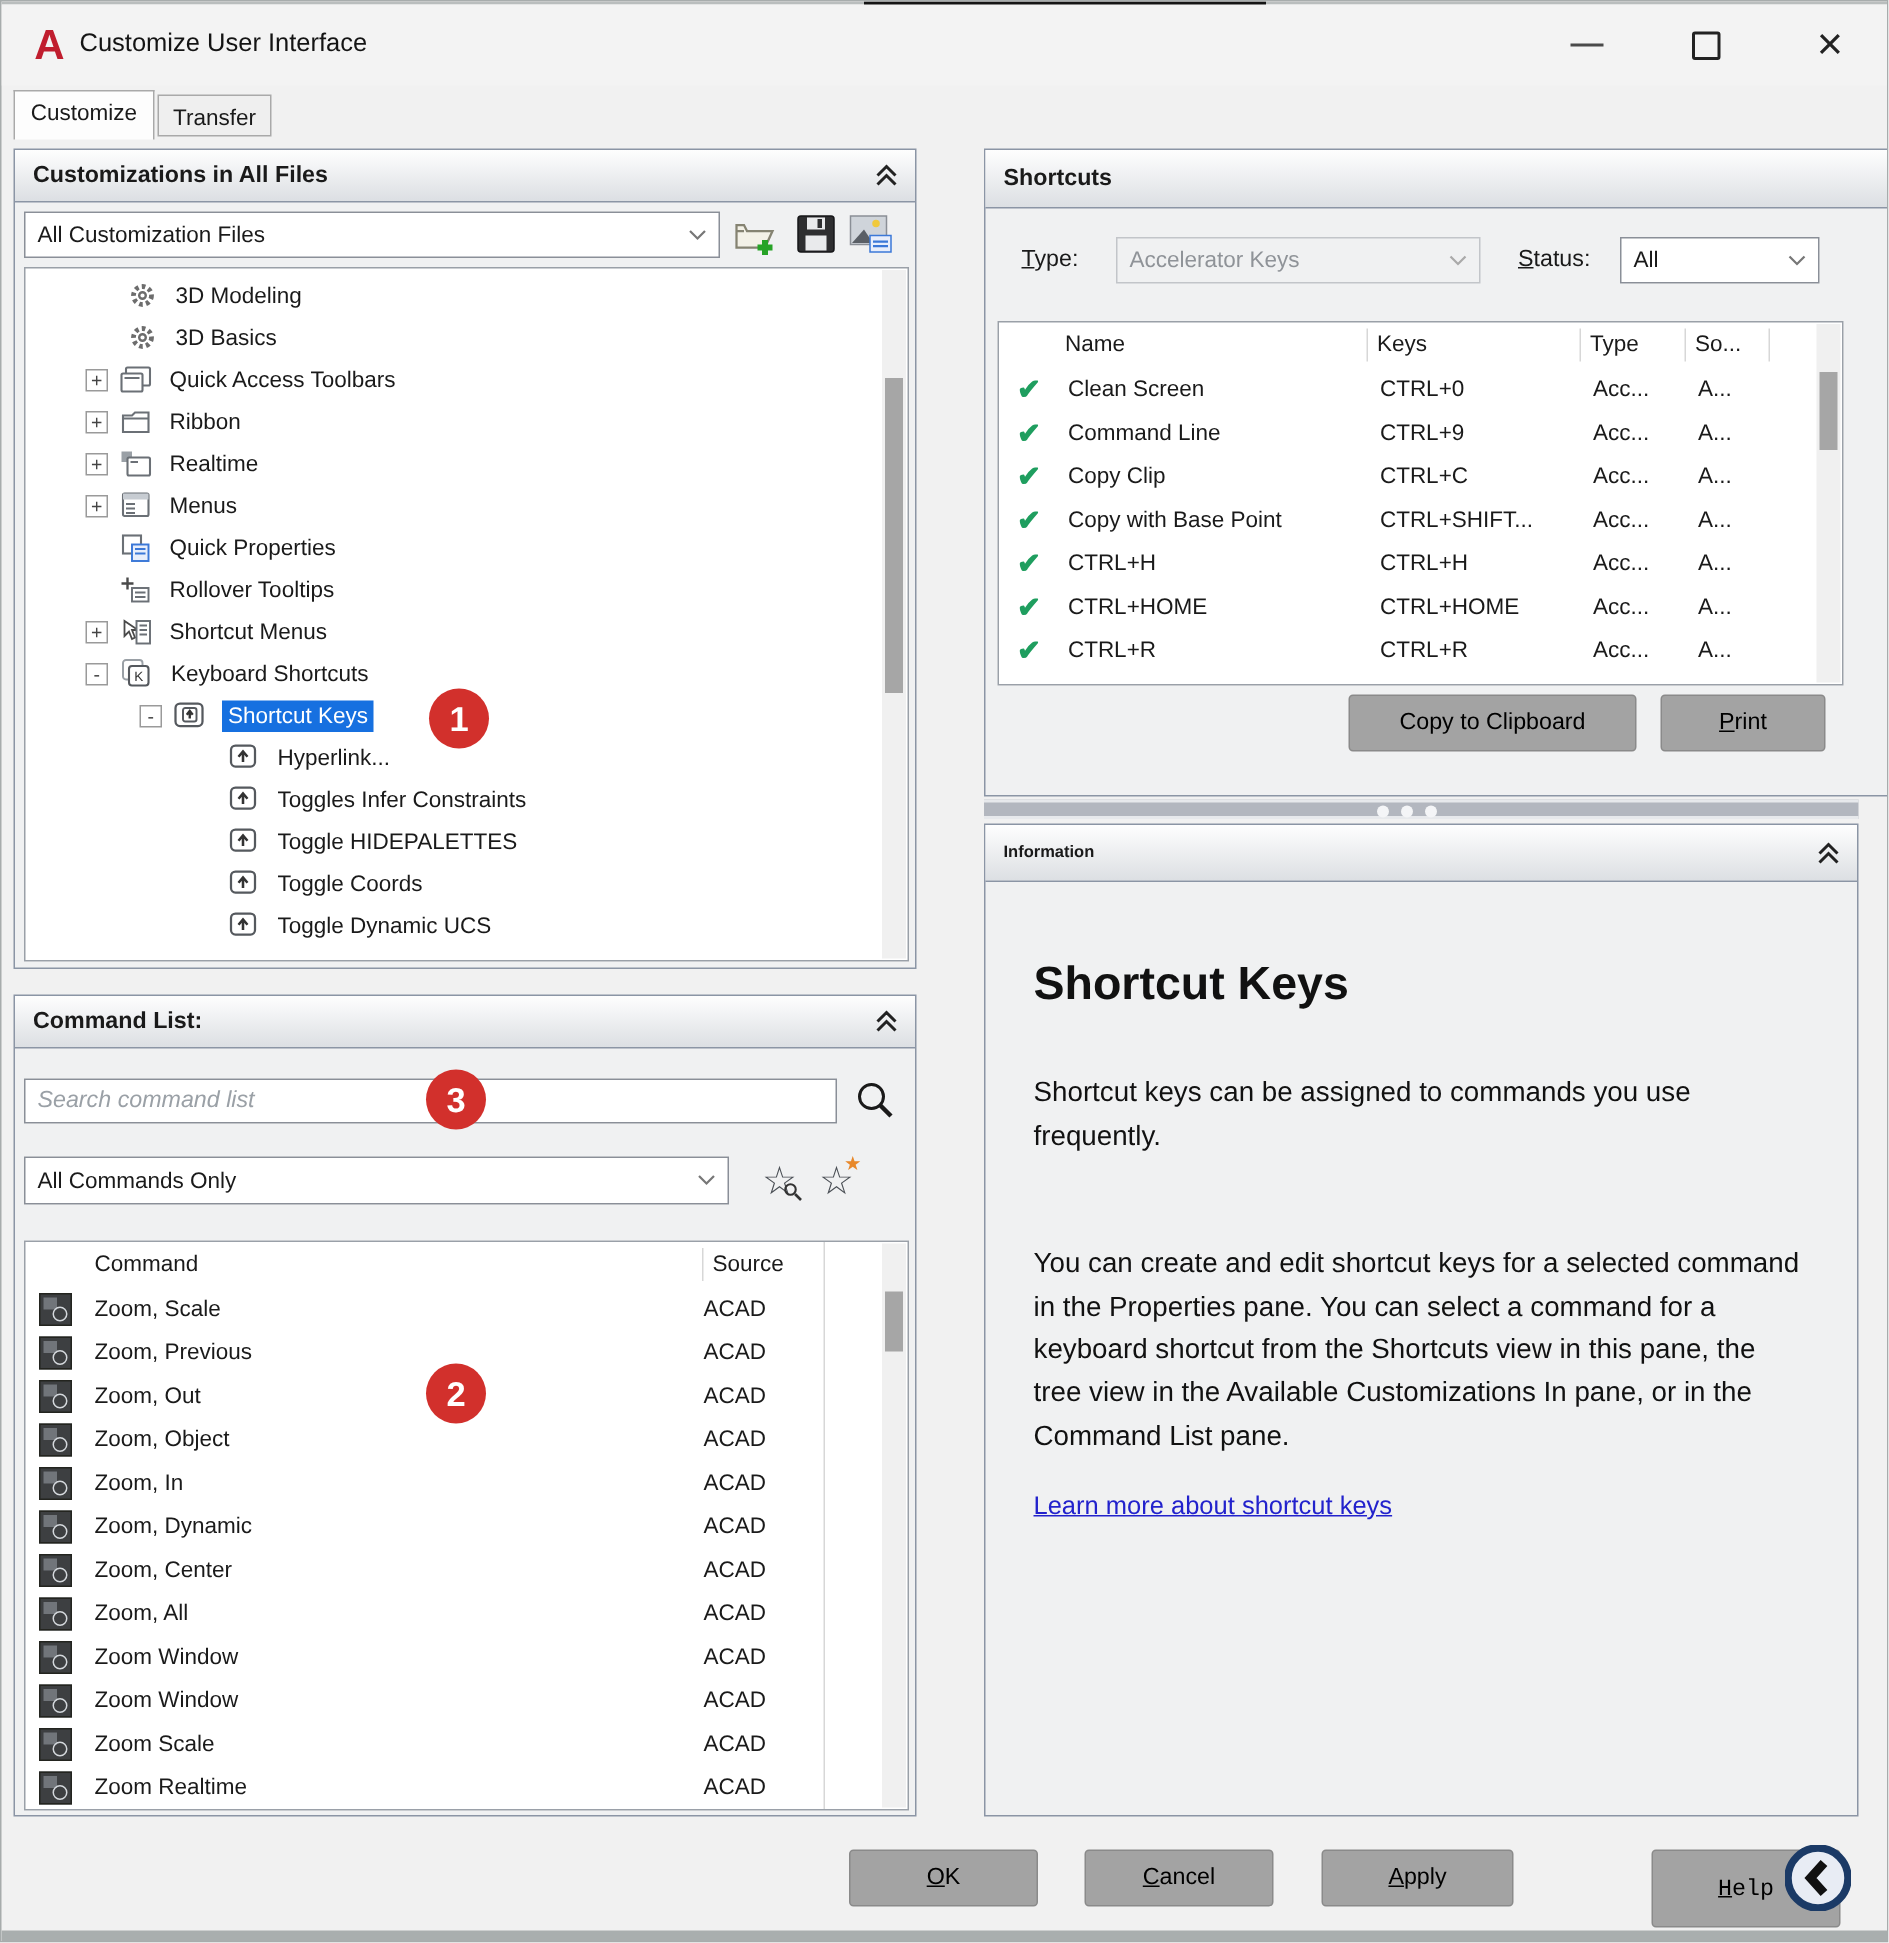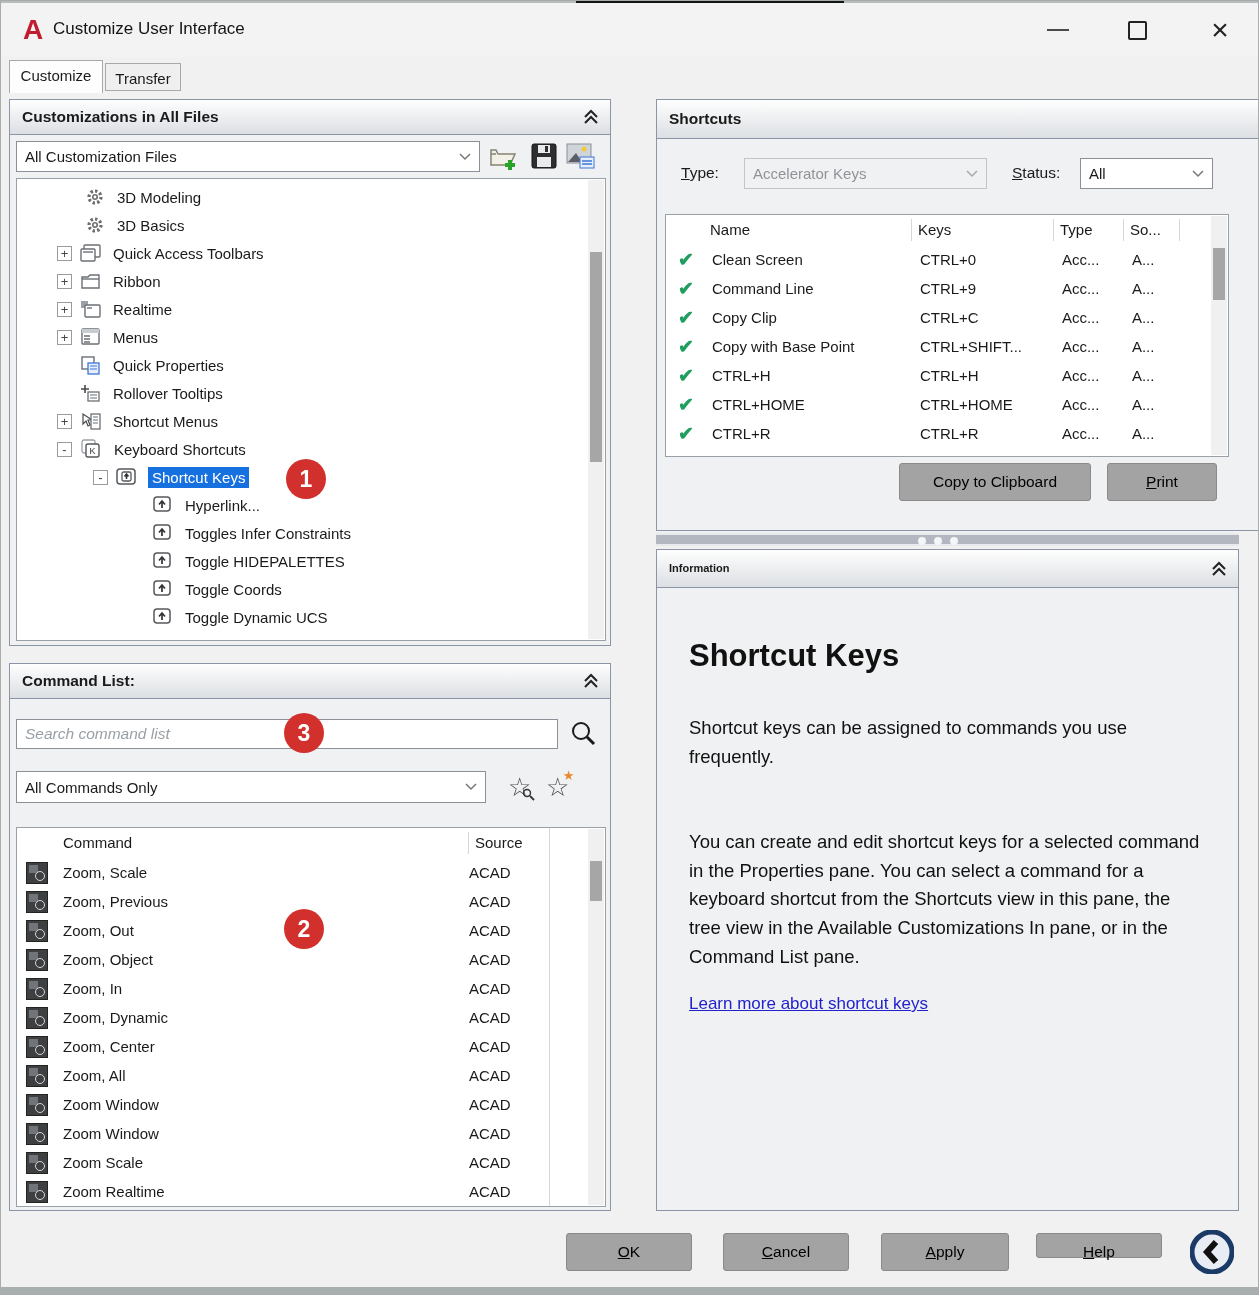--- a/index.html
+++ b/index.html
@@ -607,21 +607,21 @@
 
   <button class="btn" style="left:565px; top:1232px; width:126px; height:38px;">
     <span class="ulf">OK</span>
   </button>
   <button class="btn" style="left:722px; top:1232px; width:126px; height:38px;">
     <span class="ulf">Cancel</span>
   </button>
   <button class="btn" style="left:880px; top:1232px; width:128px; height:38px;">
     <span class="ulf">Apply</span>
   </button>
-  <button class="btn" style="left:1035px; top:1232px; width:126px; height:25px;">
+  <button class="btn" style="left:1100px; top:1232px; width:126px; height:52px;font-family:Liberation Mono, monospace;">
     <span class="ulf">Help</span>
   </button>
   <span class="iconbtn" style="position:absolute; left:1189px; top:1229px;">
     <span>
       <svg width="44" height="44" viewBox="0 0 44 44">
         <circle cx="22" cy="22" r="20" fill="#e8ecf4" stroke="#1b3a66" stroke-width="5"></circle>
         <path d="M26 12 L17 22 L26 32" stroke="#111" stroke-width="6" fill="none"></path>
       </svg>
     </span>
   </span>

